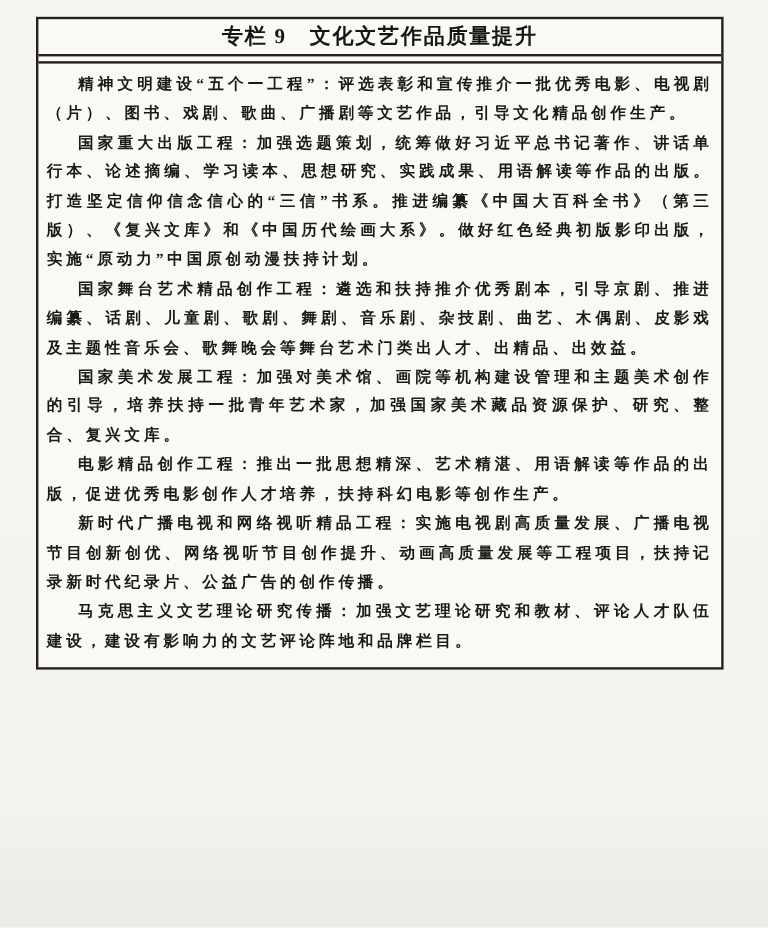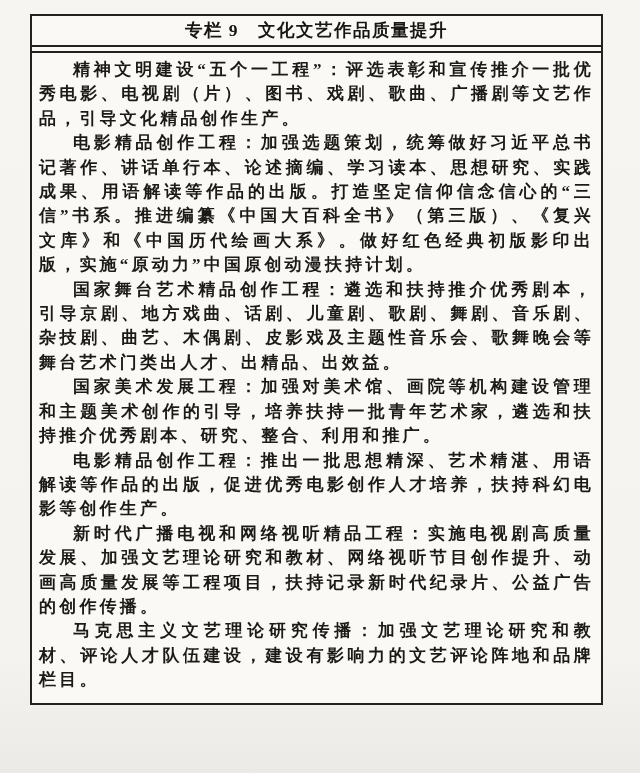--- a/index.html
+++ b/index.html
@@ -40,38 +40,38 @@
     white-space: pre;
   }
   .box-body {
     border-top: 2px solid #25221e;
     margin-top: 4px;
     padding: 5px 7px 10px 7px;
   }
   .box-body p {
     margin: 0;
     text-indent: 2em;
-    font-size: 17px;
+    font-size: 13px;
     font-weight: 700;
     color: #1c1a17;
     line-height: 24.4px;
     letter-spacing: 3.2px;
     text-align: justify;
     text-justify: inter-character;
   }
 </style>
 </head>
 <body>
 
 <div class="scan-page">
   <div class="column-box">
     <div class="box-title">专栏 9　文化文艺作品质量提升</div>
     <div class="box-body">
       <p>精神文明建设“五个一工程”：评选表彰和宣传推介一批优秀电影、电视剧（片）、图书、戏剧、歌曲、广播剧等文艺作品，引导文化精品创作生产。</p>
-      <p>电影精品创作工程：加强选题策划，统筹做好习近平总书记著作、讲话单行本、论述摘编、学习读本、思想研究、实践成果、用语解读等作品的出版。打造坚定信仰信念信心的“三信”书系。推进编纂《中国大百科全书》（第三版）、《复兴文库》和《中国历代绘画大系》。做好红色经典初版影印出版，实施“原动力”中国原创动漫扶持计划。</p>
-      <p>国家舞台艺术精品创作工程：遴选和扶持推介优秀剧本，引导京剧、地方戏曲、话剧、儿童剧、歌剧、舞剧、音乐剧、杂技剧、曲艺、木偶剧、皮影戏及主题性音乐会、歌舞晚会等舞台艺术门类出人才、出精品、出效益。</p>
-      <p>国家美术发展工程：加强对美术馆、画院等机构建设管理和主题美术创作的引导，培养扶持一批青年艺术家，遴选和扶持推介优秀剧本、研究、整合、利用和推广。</p>
+      <p>国家重大出版工程：加强选题策划，统筹做好习近平总书记著作、讲话单行本、论述摘编、学习读本、思想研究、实践成果、用语解读等作品的出版。打造坚定信仰信念信心的“三信”书系。推进编纂《中国大百科全书》（第三版）、《复兴文库》和《中国历代绘画大系》。做好红色经典初版影印出版，实施“原动力”中国原创动漫扶持计划。</p>
+      <p>国家舞台艺术精品创作工程：遴选和扶持推介优秀剧本，引导京剧、推进编纂、话剧、儿童剧、歌剧、舞剧、音乐剧、杂技剧、曲艺、木偶剧、皮影戏及主题性音乐会、歌舞晚会等舞台艺术门类出人才、出精品、出效益。</p>
+      <p>国家美术发展工程：加强对美术馆、画院等机构建设管理和主题美术创作的引导，培养扶持一批青年艺术家，加强国家美术藏品资源保护、研究、整合、复兴文库。</p>
       <p>电影精品创作工程：推出一批思想精深、艺术精湛、用语解读等作品的出版，促进优秀电影创作人才培养，扶持科幻电影等创作生产。</p>
-      <p>新时代广播电视和网络视听精品工程：实施电视剧高质量发展、加强文艺理论研究和教材、网络视听节目创作提升、动画高质量发展等工程项目，扶持记录新时代纪录片、公益广告的创作传播。</p>
+      <p>新时代广播电视和网络视听精品工程：实施电视剧高质量发展、广播电视节目创新创优、网络视听节目创作提升、动画高质量发展等工程项目，扶持记录新时代纪录片、公益广告的创作传播。</p>
       <p>马克思主义文艺理论研究传播：加强文艺理论研究和教材、评论人才队伍建设，建设有影响力的文艺评论阵地和品牌栏目。</p>
     </div>
   </div>
 </div>
 
 </body></html>

